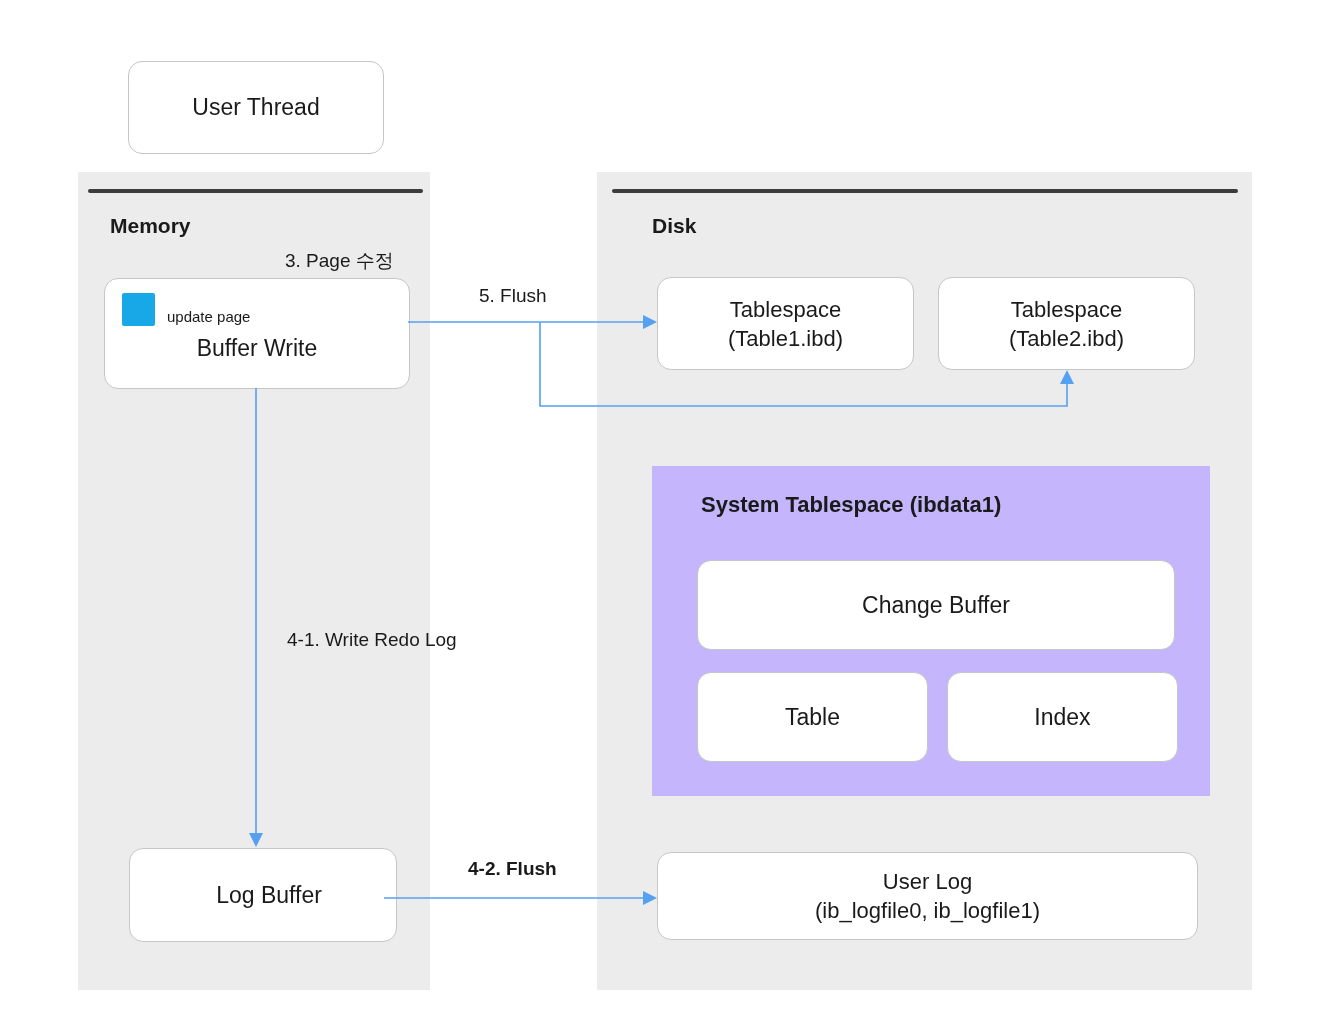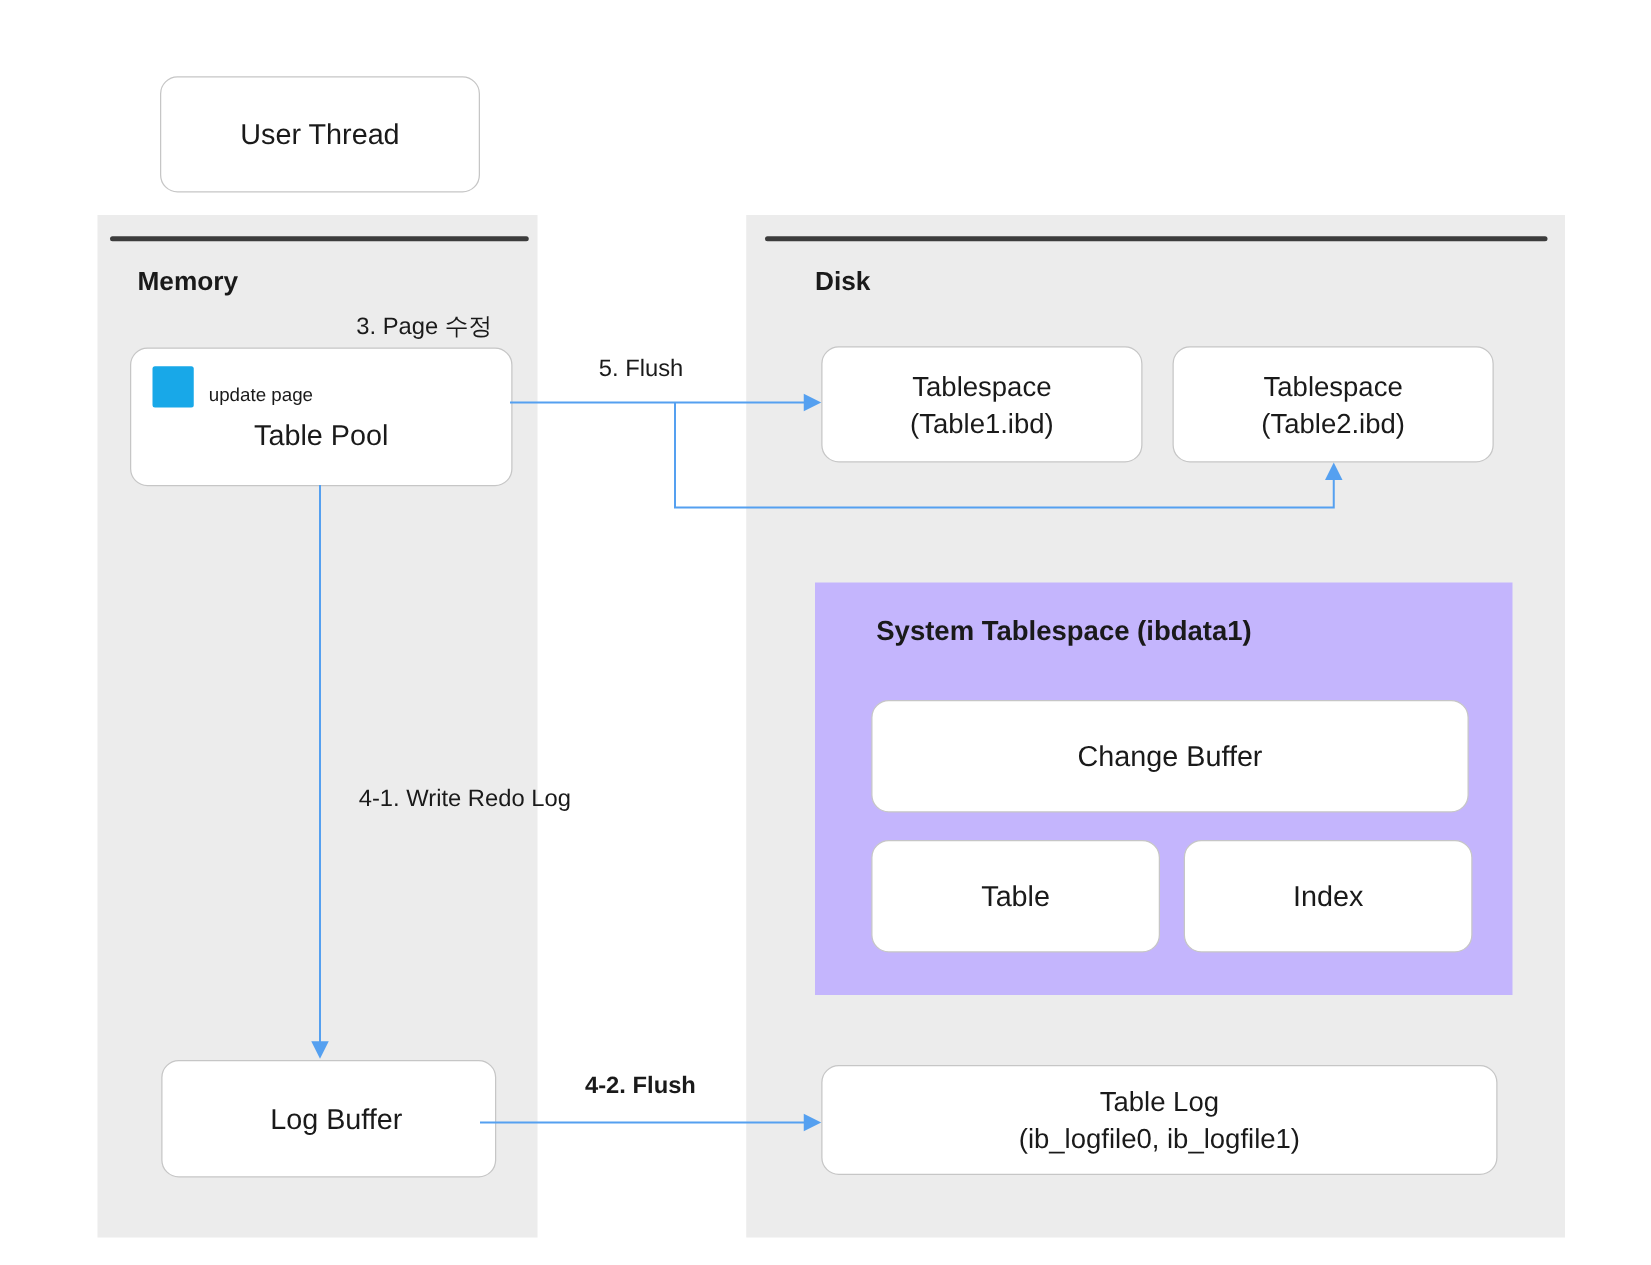--- a/index.html
+++ b/index.html
@@ -53,39 +53,39 @@
 </div>
 
 <div class="layer" style="width:1321px;height:1012px;">
   <div class="node" style="left:128px;top:18px;width:254px;height:91px;margin-top:43px;">
     <span>User Thread</span>
   </div>
 
   <div class="node" style="left:104px;top:278px;width:304px;height:109px;">
     <span class="bp-square"></span>
     <span class="bp-page-label">update page</span>
-    <span class="bp-title">Table Pool</span>
+    <span class="bp-title">Buffer Write</span>
   </div>
 
   <div class="node" style="left:129px;top:848px;width:254px;height:92px;padding-left:12px;">
     <span>Log Buffer</span>
   </div>
 
   <div class="node" style="left:657px;top:277px;width:255px;height:91px;">
     <span class="l2">Tablespace</span>
     <span class="l2">(Table1.ibd)</span>
   </div>
 
   <div class="node" style="left:938px;top:277px;width:255px;height:91px;">
     <span class="l2">Tablespace</span>
     <span class="l2">(Table2.ibd)</span>
   </div>
 
   <div class="node" style="left:657px;top:852px;width:539px;height:86px;">
-    <span class="l2">Table Log</span>
+    <span class="l2">User Log</span>
     <span class="l2">(ib_logfile0, ib_logfile1)</span>
   </div>
 
   <div class="flow-label" style="left:285px;top:248px;">3. Page 수정</div>
   <div class="flow-label" style="left:479px;top:285px;">5. Flush</div>
   <div class="flow-label" style="left:287px;top:629px;text-align:right;">4-1. Write Redo Log</div>
   <div class="flow-label" style="left:468px;top:858px;font-weight:bold;">4-2. Flush</div>
 </div>
 
 <svg class="arrows" width="1321" height="1012" viewBox="0 0 1321 1012">

